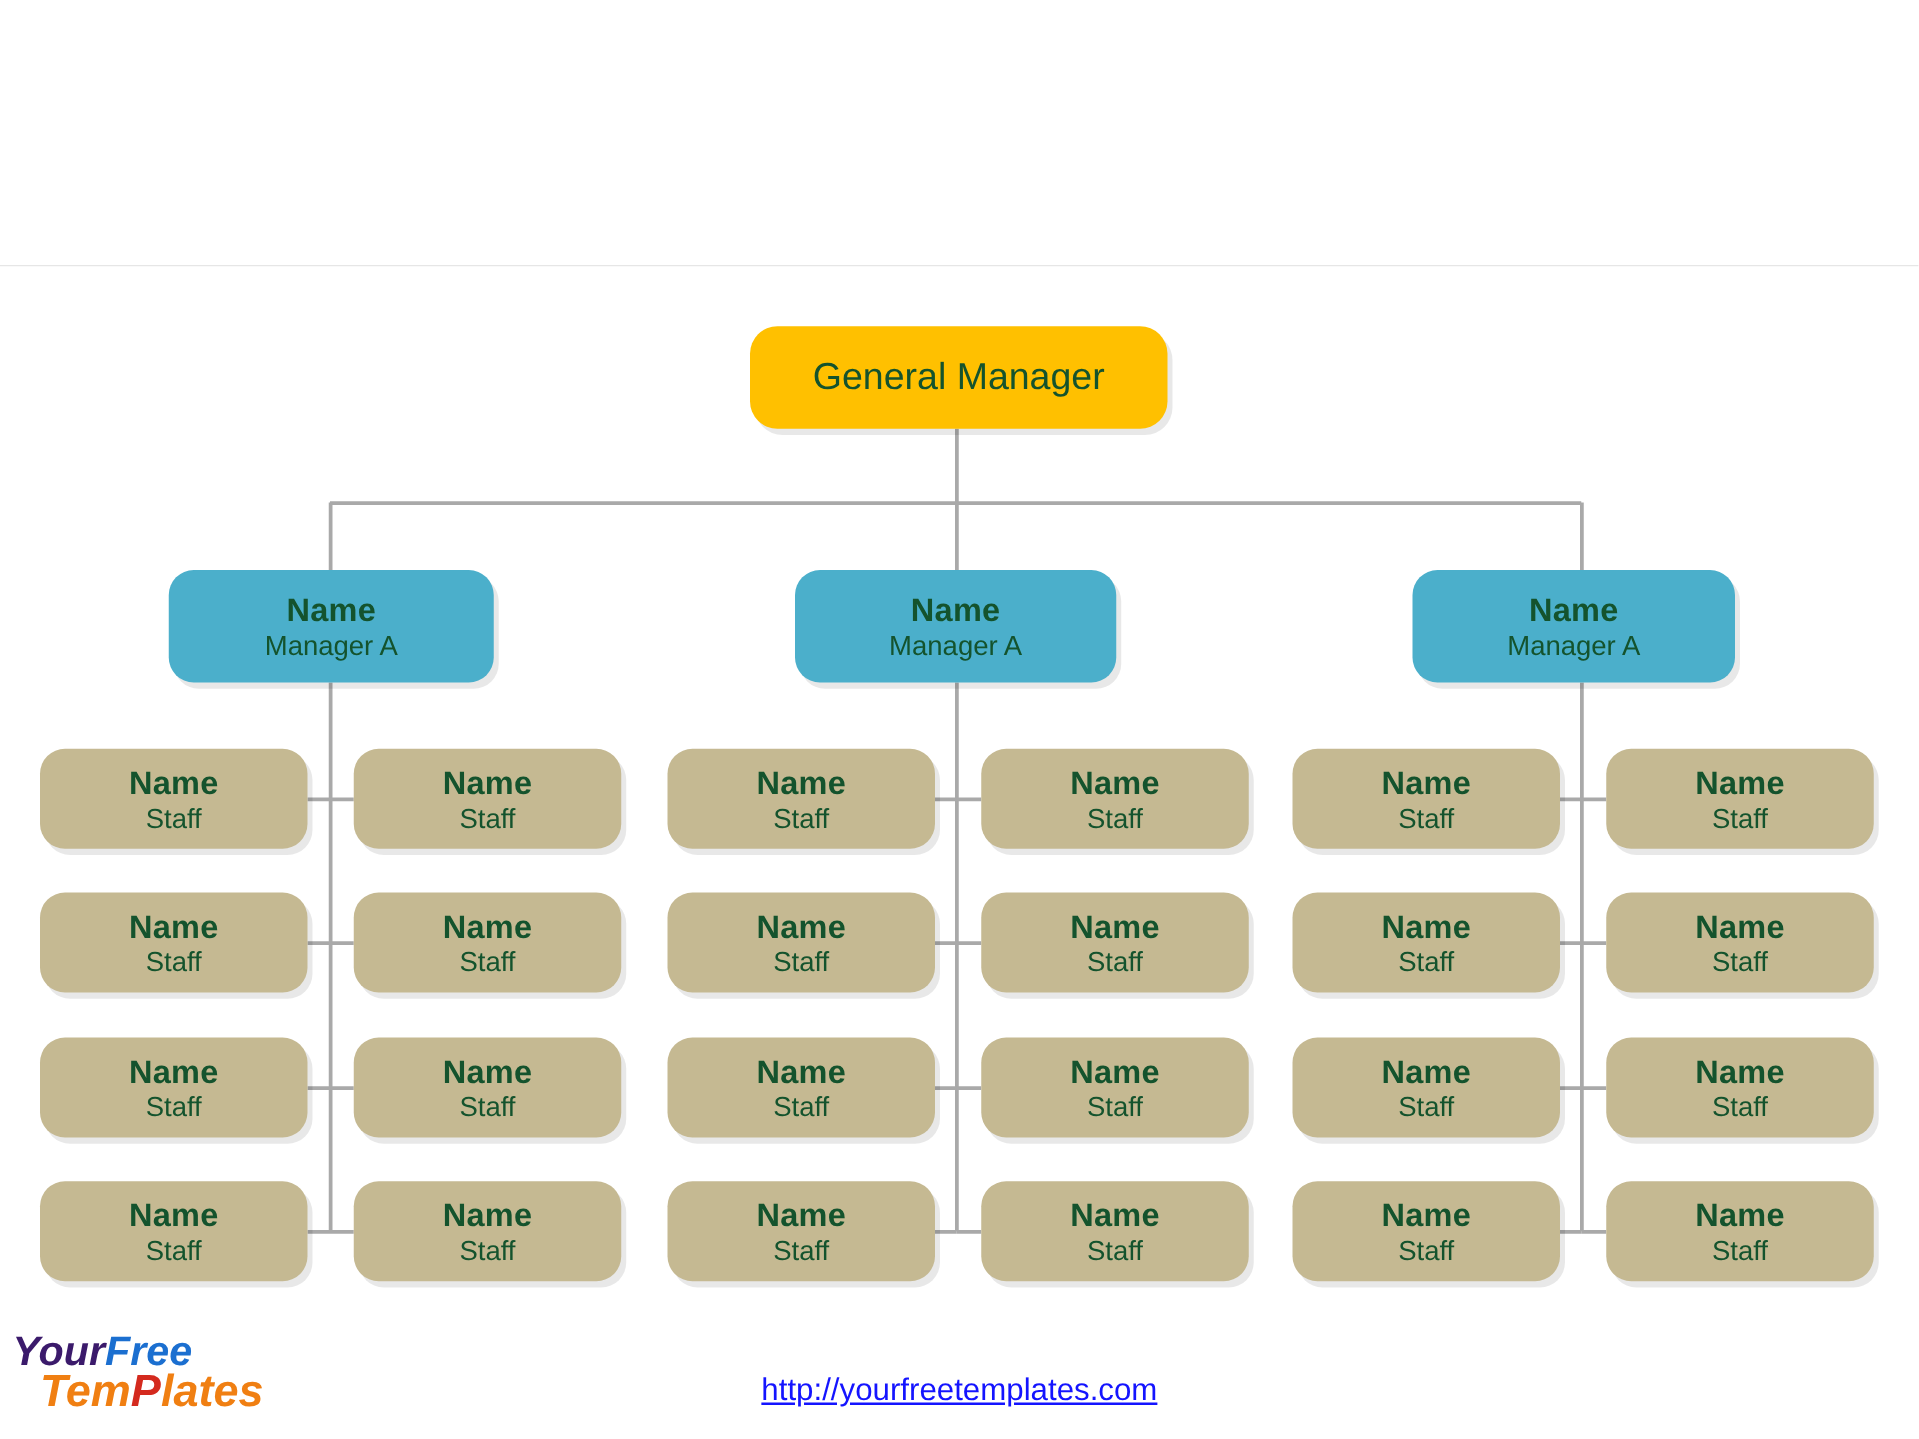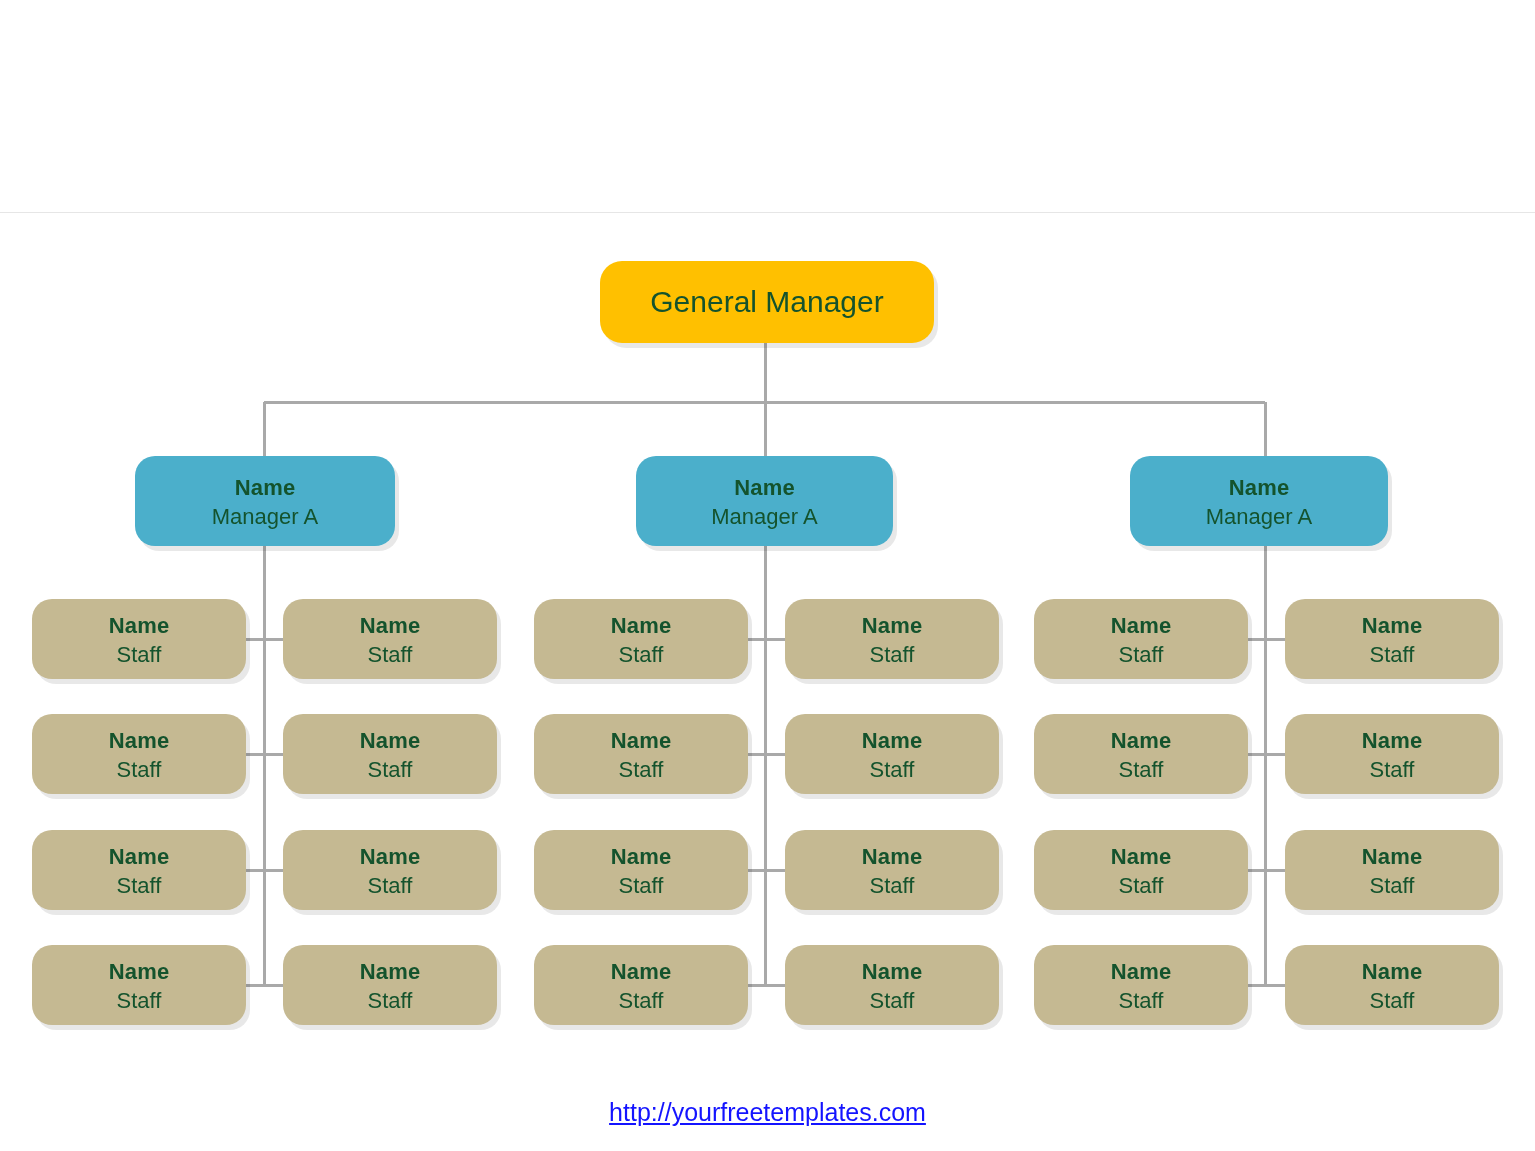--- a/index.html
+++ b/index.html
@@ -93,21 +93,21 @@
   }
 
   .node-mgr {
     background: #4BAFCB;
   }
   .node-staff {
     background: #C5B992;
   }
 
   .node-name {
-    font-size: 22px;
+    font-size: 26px;
     font-weight: 700;
     line-height: 30px;
     letter-spacing: 0.2px;
   }
   .node-role {
     font-size: 22px;
     font-weight: 400;
     line-height: 26px;
     margin-top: 1px;
   }
@@ -312,14 +312,22 @@
       <div class="node node-staff" style="left: 1285px; top: 945px; width: 214px; height: 80px;">
         <div class="node-name">Name</div>
         <div class="node-role">Staff</div>
       </div>
     </div>
 
   <div class="footer-link">
     <a href="#">http://yourfreetemplates.com</a>
   </div>
 
+  <div class="logo">
+    <div class="logo-row1">
+      <span class="logo-your">Your</span><span class="logo-free">Free</span>
+    </div>
+    <div class="logo-row2">
+      <span class="logo-tem">Tem</span><span class="logo-p">P</span><span class="logo-lates">lates</span>
+    </div>
+  </div>
 
 </div>
 
 </body></html>

